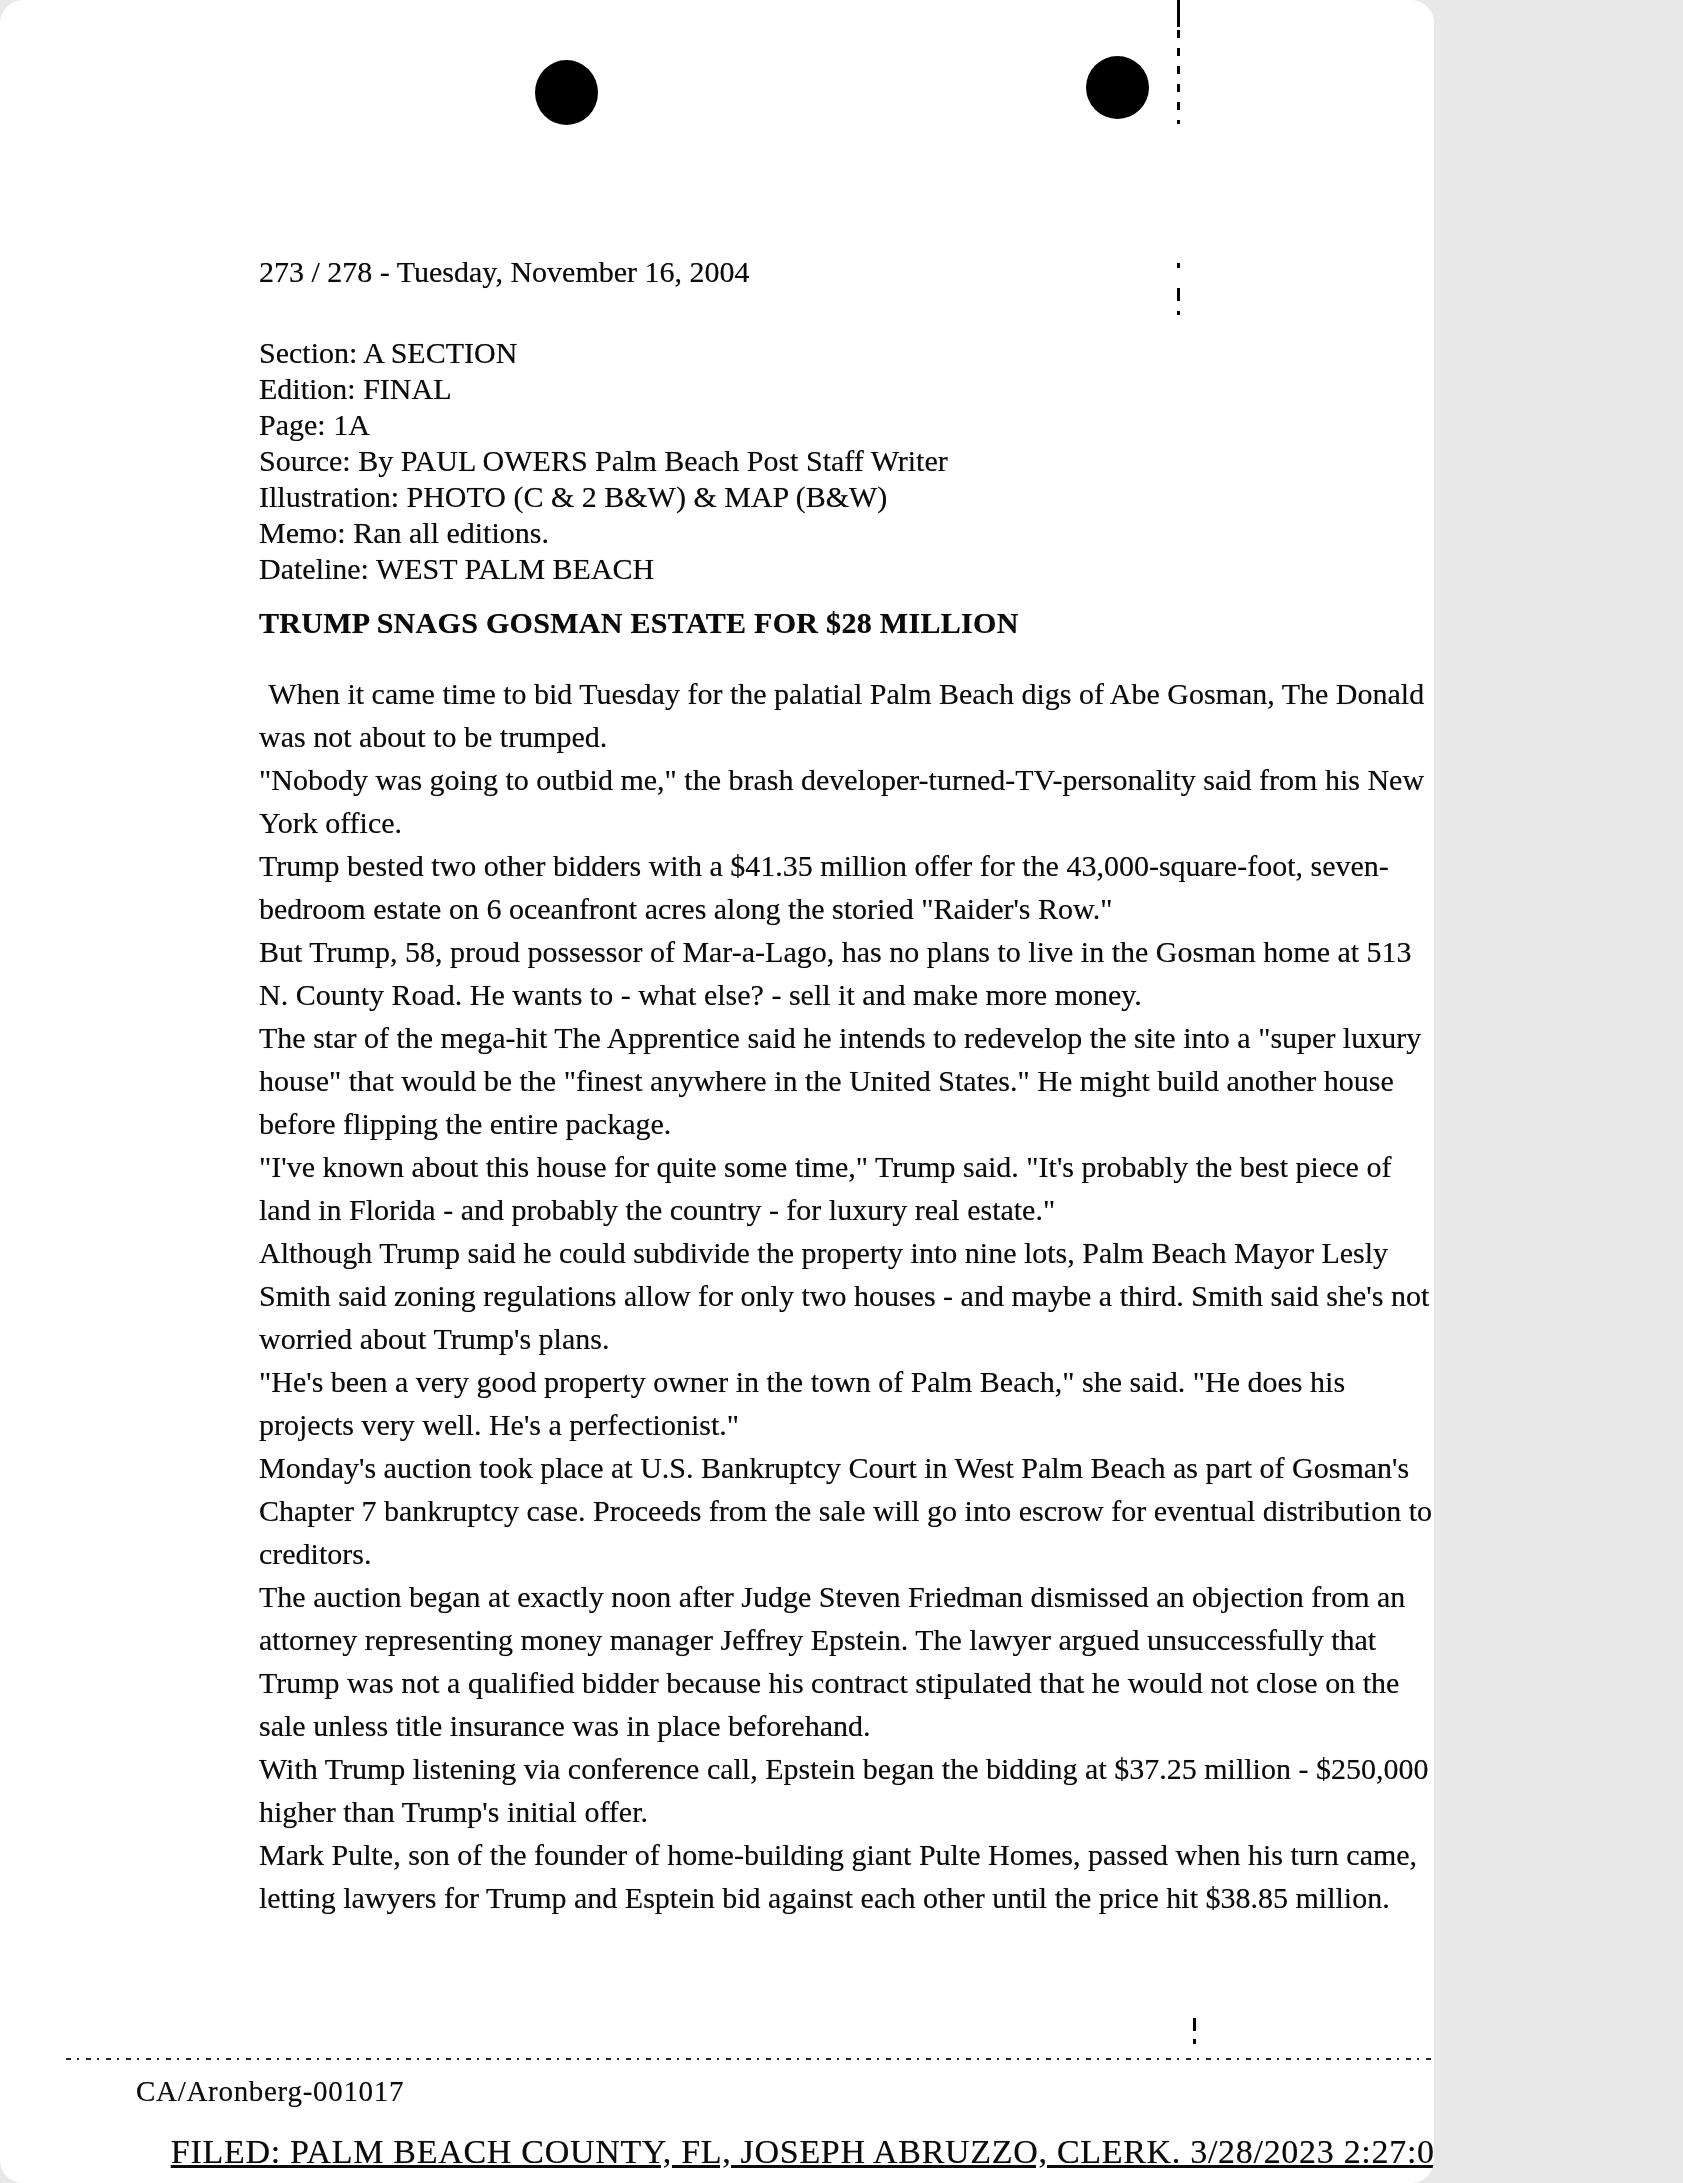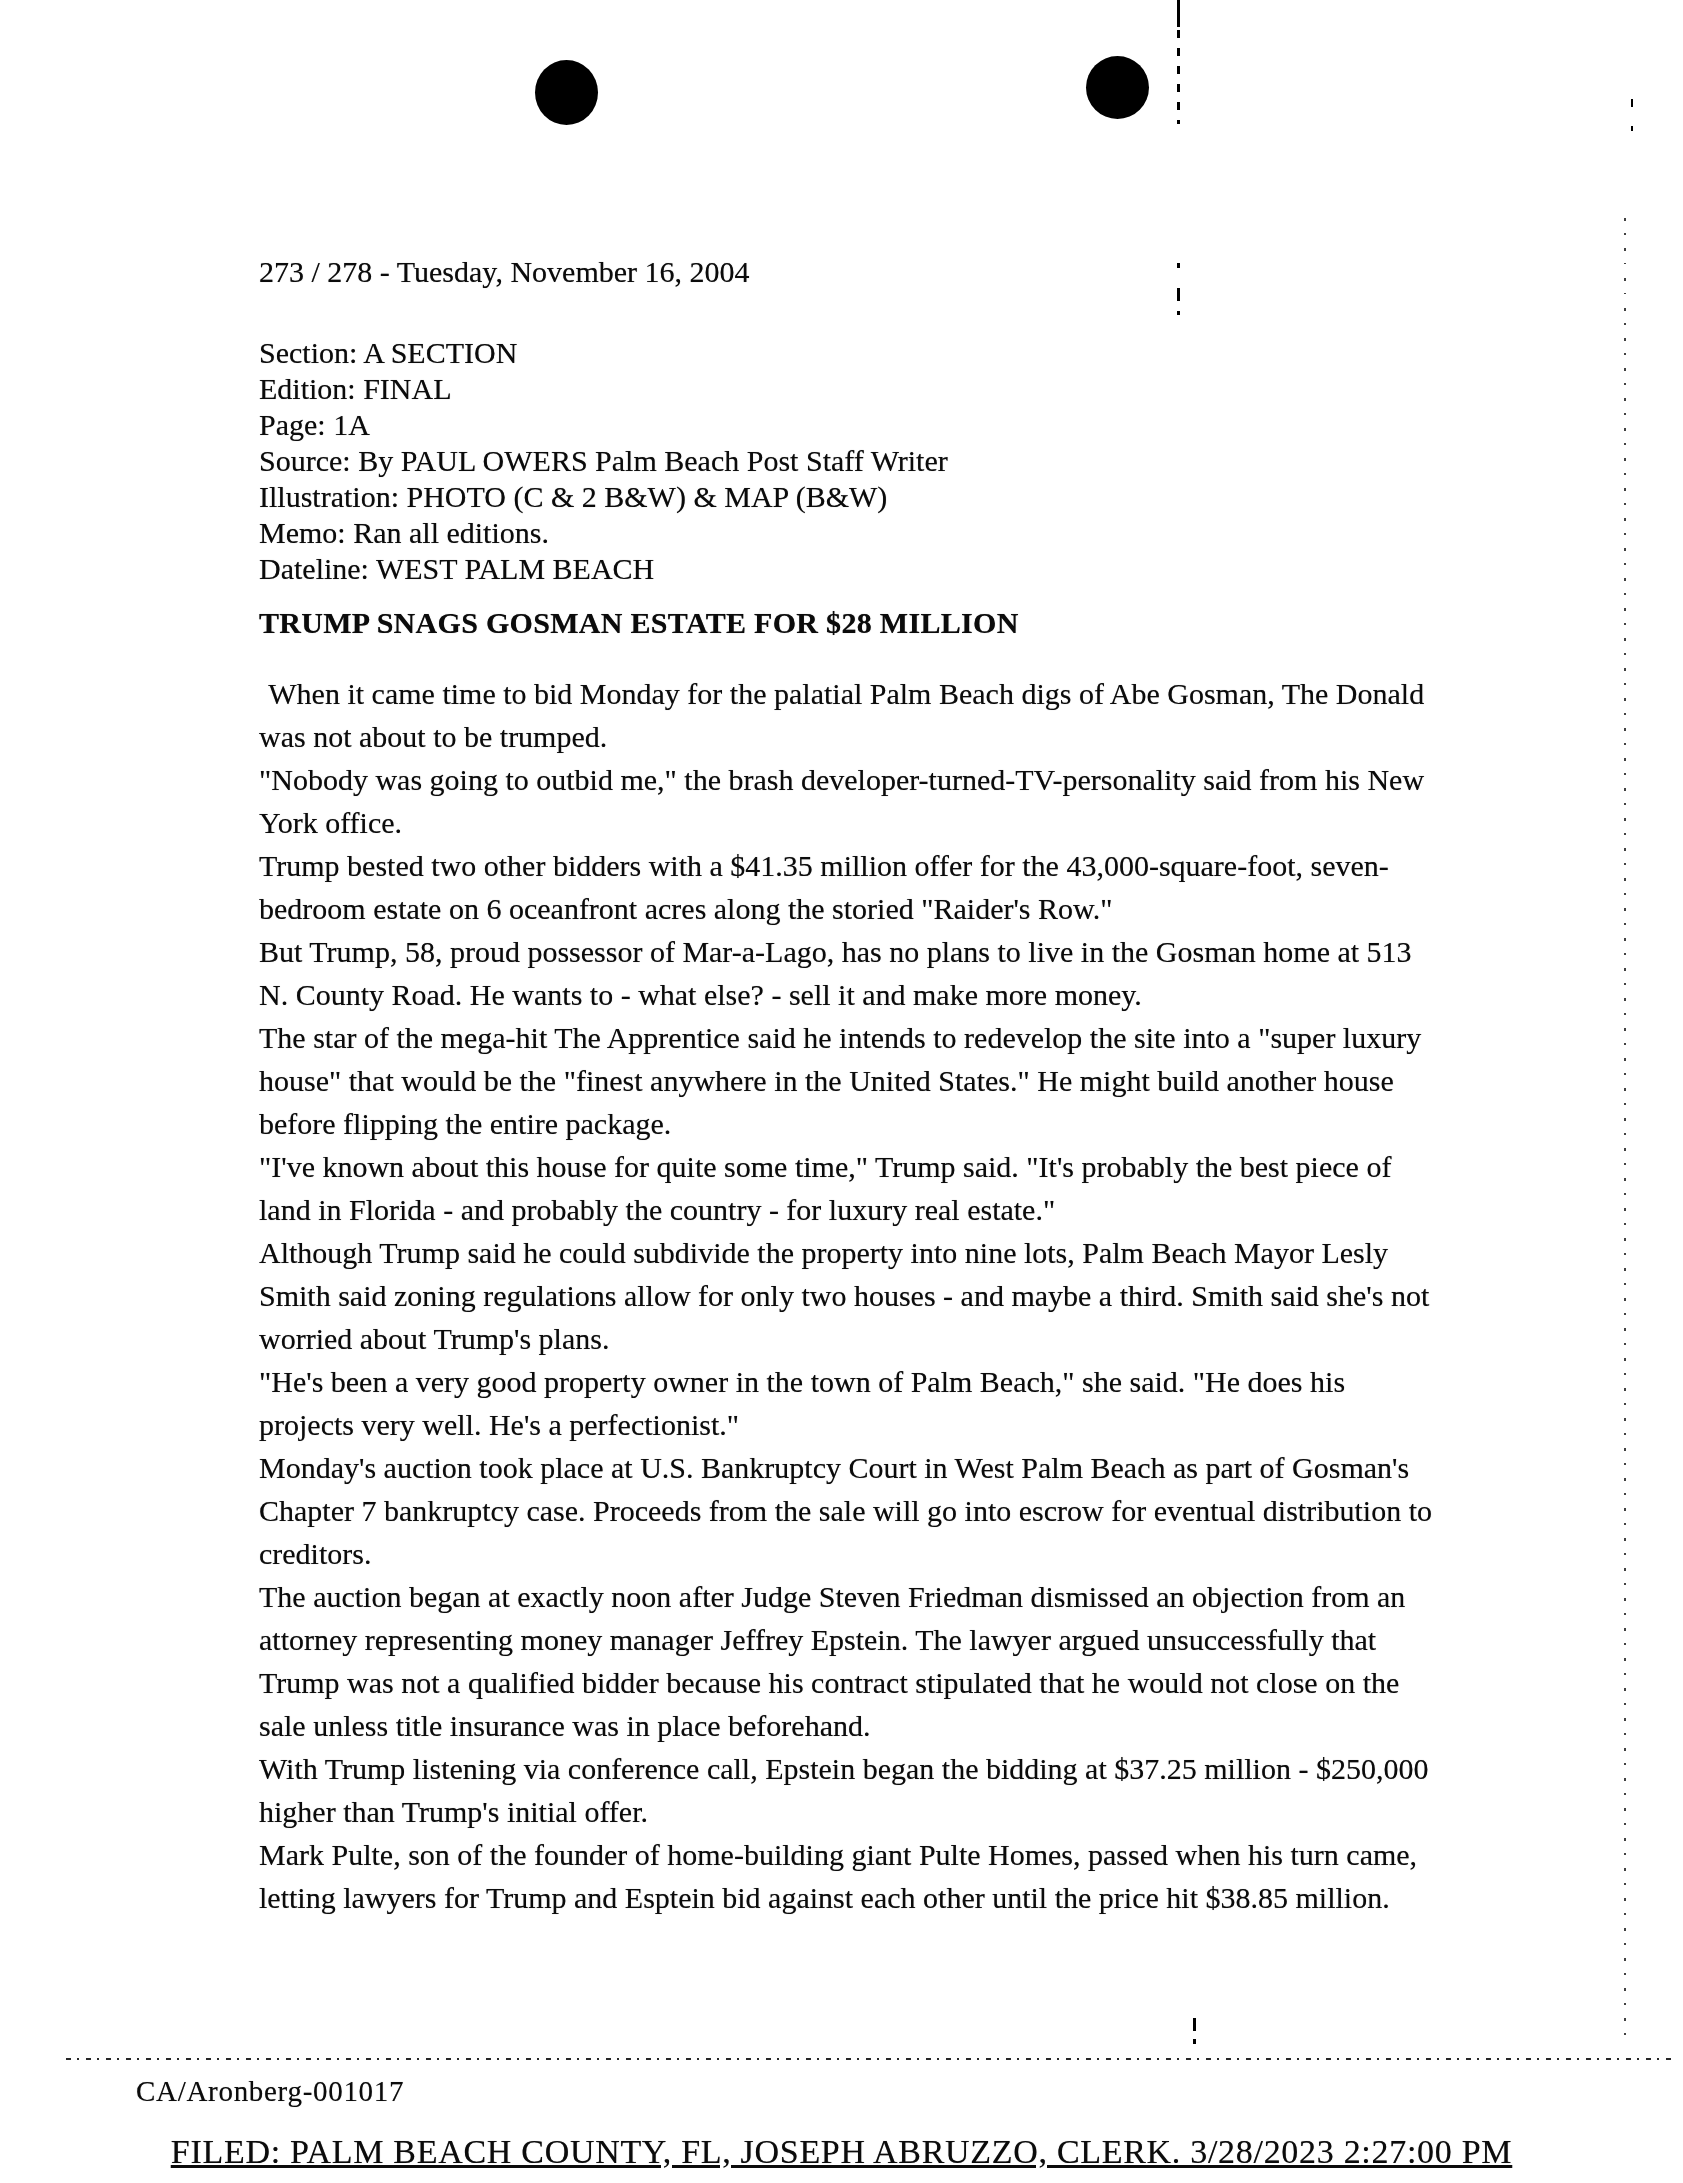--- a/index.html
+++ b/index.html
@@ -1,22 +1,23 @@
 <!DOCTYPE html>
 <html style="font-size:10.6px"><head>
 <meta charset="utf-8">
 <style>
   html,body{margin:0;padding:0;background:#e8e8e8;}
   .page{
     position:relative;
-    width:1683px;height:2183px;
+    width:1434px;height:2183px;
     background:#ffffff;
     overflow:hidden;
     font-family:"Liberation Serif", serif;
     color:#0b0b0b;
+    border-radius:23px;
   }
   
   .header-line{
     position:absolute;left:259px;top:255px;
     font-size:30px;white-space:nowrap;
     text-shadow:0 0 0.7px rgba(0,0,0,.55);
   }
   .meta-block{
     position:absolute;left:259px;top:335px;
     font-size:30px;line-height:36px;
@@ -103,21 +104,21 @@
     <div>Page: 1A</div>
     <div>Source: By PAUL OWERS Palm Beach Post Staff Writer</div>
     <div>Illustration: PHOTO (C &amp; 2 B&amp;W) &amp; MAP (B&amp;W)</div>
     <div>Memo: Ran all editions.</div>
     <div>Dateline: WEST PALM BEACH</div>
   </div>
 
   <div class="headline">TRUMP SNAGS GOSMAN ESTATE FOR $28 MILLION</div>
 
   <div class="body-block">
-    <p class="first"> When it came time to bid Monday for the palatial Palm Beach digs of Abe Gosman, The Donald was not about to be trumped.</p>
+    <p class="first"> When it came time to bid Tuesday for the palatial Palm Beach digs of Abe Gosman, The Donald was not about to be trumped.</p>
     <p>"Nobody was going to outbid me," the brash developer-turned-TV-personality said from his New York office.</p>
     <p>Trump bested two other bidders with a $41.35 million offer for the 43,000-square-foot, seven-bedroom estate on 6 oceanfront acres along the storied "Raider's Row."</p>
     <p>But Trump, 58, proud possessor of Mar-a-Lago, has no plans to live in the Gosman home at 513 N. County Road. He wants to - what else? - sell it and make more money.</p>
     <p>The star of the mega-hit The Apprentice said he intends to redevelop the site into a "super luxury house" that would be the "finest anywhere in the United States." He might build another house before flipping the entire package.</p>
     <p>"I've known about this house for quite some time," Trump said. "It's probably the best piece of land in Florida - and probably the country - for luxury real estate."</p>
     <p>Although Trump said he could subdivide the property into nine lots, Palm Beach Mayor Lesly Smith said zoning regulations allow for only two houses - and maybe a third. Smith said she's not worried about Trump's plans.</p>
     <p>"He's been a very good property owner in the town of Palm Beach," she said. "He does his projects very well. He's a perfectionist."</p>
     <p>Monday's auction took place at U.S. Bankruptcy Court in West Palm Beach as part of Gosman's Chapter 7 bankruptcy case. Proceeds from the sale will go into escrow for eventual distribution to creditors.</p>
     <p>The auction began at exactly noon after Judge Steven Friedman dismissed an objection from an attorney representing money manager Jeffrey Epstein. The lawyer argued unsuccessfully that Trump was not a qualified bidder because his contract stipulated that he would not close on the sale unless title insurance was in place beforehand.</p>
     <p>With Trump listening via conference call, Epstein began the bidding at $37.25 million - $250,000 higher than Trump's initial offer.</p>

